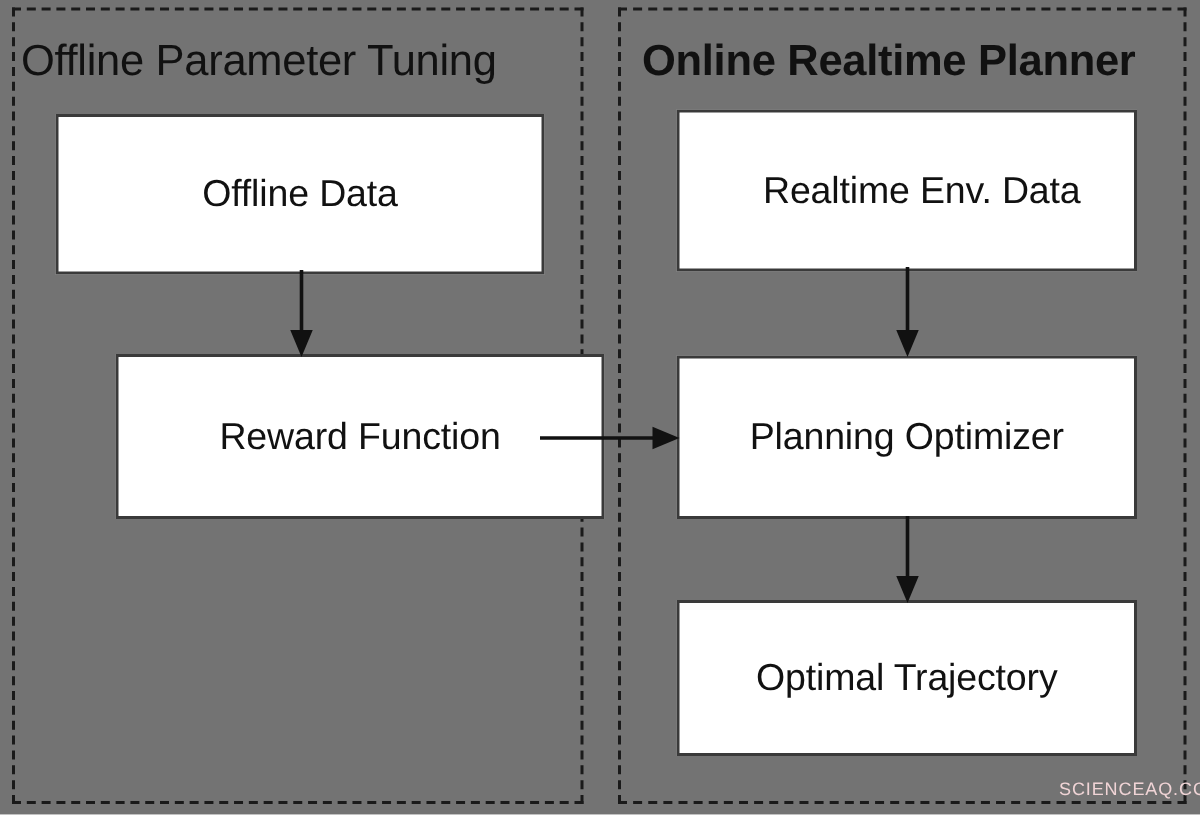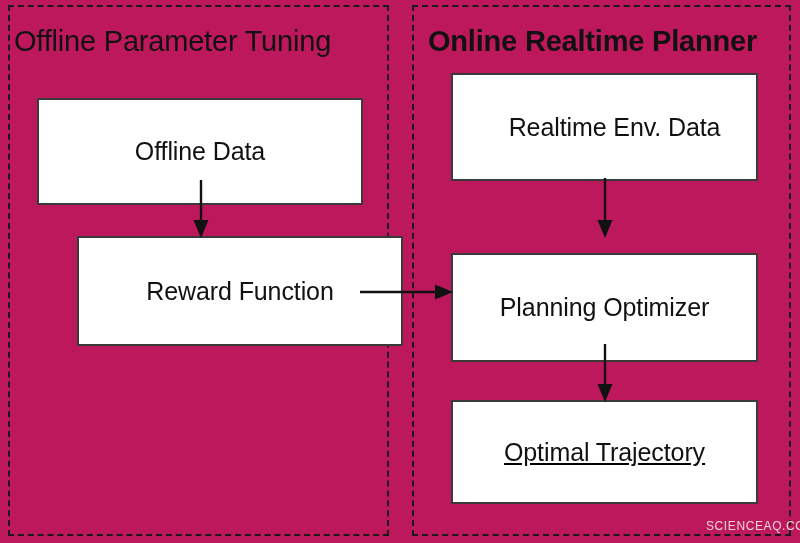--- a/index.html
+++ b/index.html
@@ -8,21 +8,21 @@
     padding: 0;
     background: #ffffff;
   }
   body {
     font-family: "Liberation Sans", sans-serif;
   }
   #canvas {
     position: relative;
     width: 800px;
     height: 543px;
-    background: #be185d;
+    background: #737373;
     overflow: hidden;
   }
   .panel {
     position: absolute;
     border: 2px dashed #1a1a1a;
     background: transparent;
     box-sizing: border-box;
   }
   #panel-left  { left: 8px;   top: 5px; width: 381px; height: 531px; }
   #panel-right { left: 412px; top: 5px; width: 379px; height: 531px; }
@@ -47,25 +47,25 @@
     align-items: center;
     justify-content: center;
   }
   .node-label {
     font-size: 25px;
     color: #111111;
     white-space: nowrap;
     letter-spacing: -0.1px;
   }
 
-  #node-offline-data       { left: 37px;  top: 76px;  width: 326px; height: 107px; margin-top: 22px; }
+  #node-offline-data       { left: 37px;  top: 76px;  width: 326px; height: 107px; }
   #node-reward-function    { left: 37px;  top: 236px; width: 326px; height: 110px; margin-left: 40px; }
   #node-realtime-env-data  { left: 451px; top: 73px;  width: 307px; height: 108px; padding-left: 20px; }
-  #node-planning-optimizer { left: 451px; top: 253px; width: 307px; height: 109px; }
-  #node-optimal-trajectory { left: 451px; top: 400px; width: 307px; height: 104px; text-decoration: underline; }
+  #node-planning-optimizer { left: 451px; top: 237px; width: 307px; height: 109px; }
+  #node-optimal-trajectory { left: 451px; top: 400px; width: 307px; height: 104px; }
 
   .edge {
     position: absolute;
     overflow: visible;
   }
   #edge-offline-to-reward   { left: 180px; top: 180px; width: 42px;  height: 60px; }
   #edge-env-to-optimizer    { left: 584px; top: 178px; width: 42px;  height: 62px; }
   #edge-optimizer-to-traj   { left: 584px; top: 344px; width: 42px;  height: 60px; }
   #edge-reward-to-optimizer { left: 360px; top: 276px; width: 96px;  height: 32px; }
 

